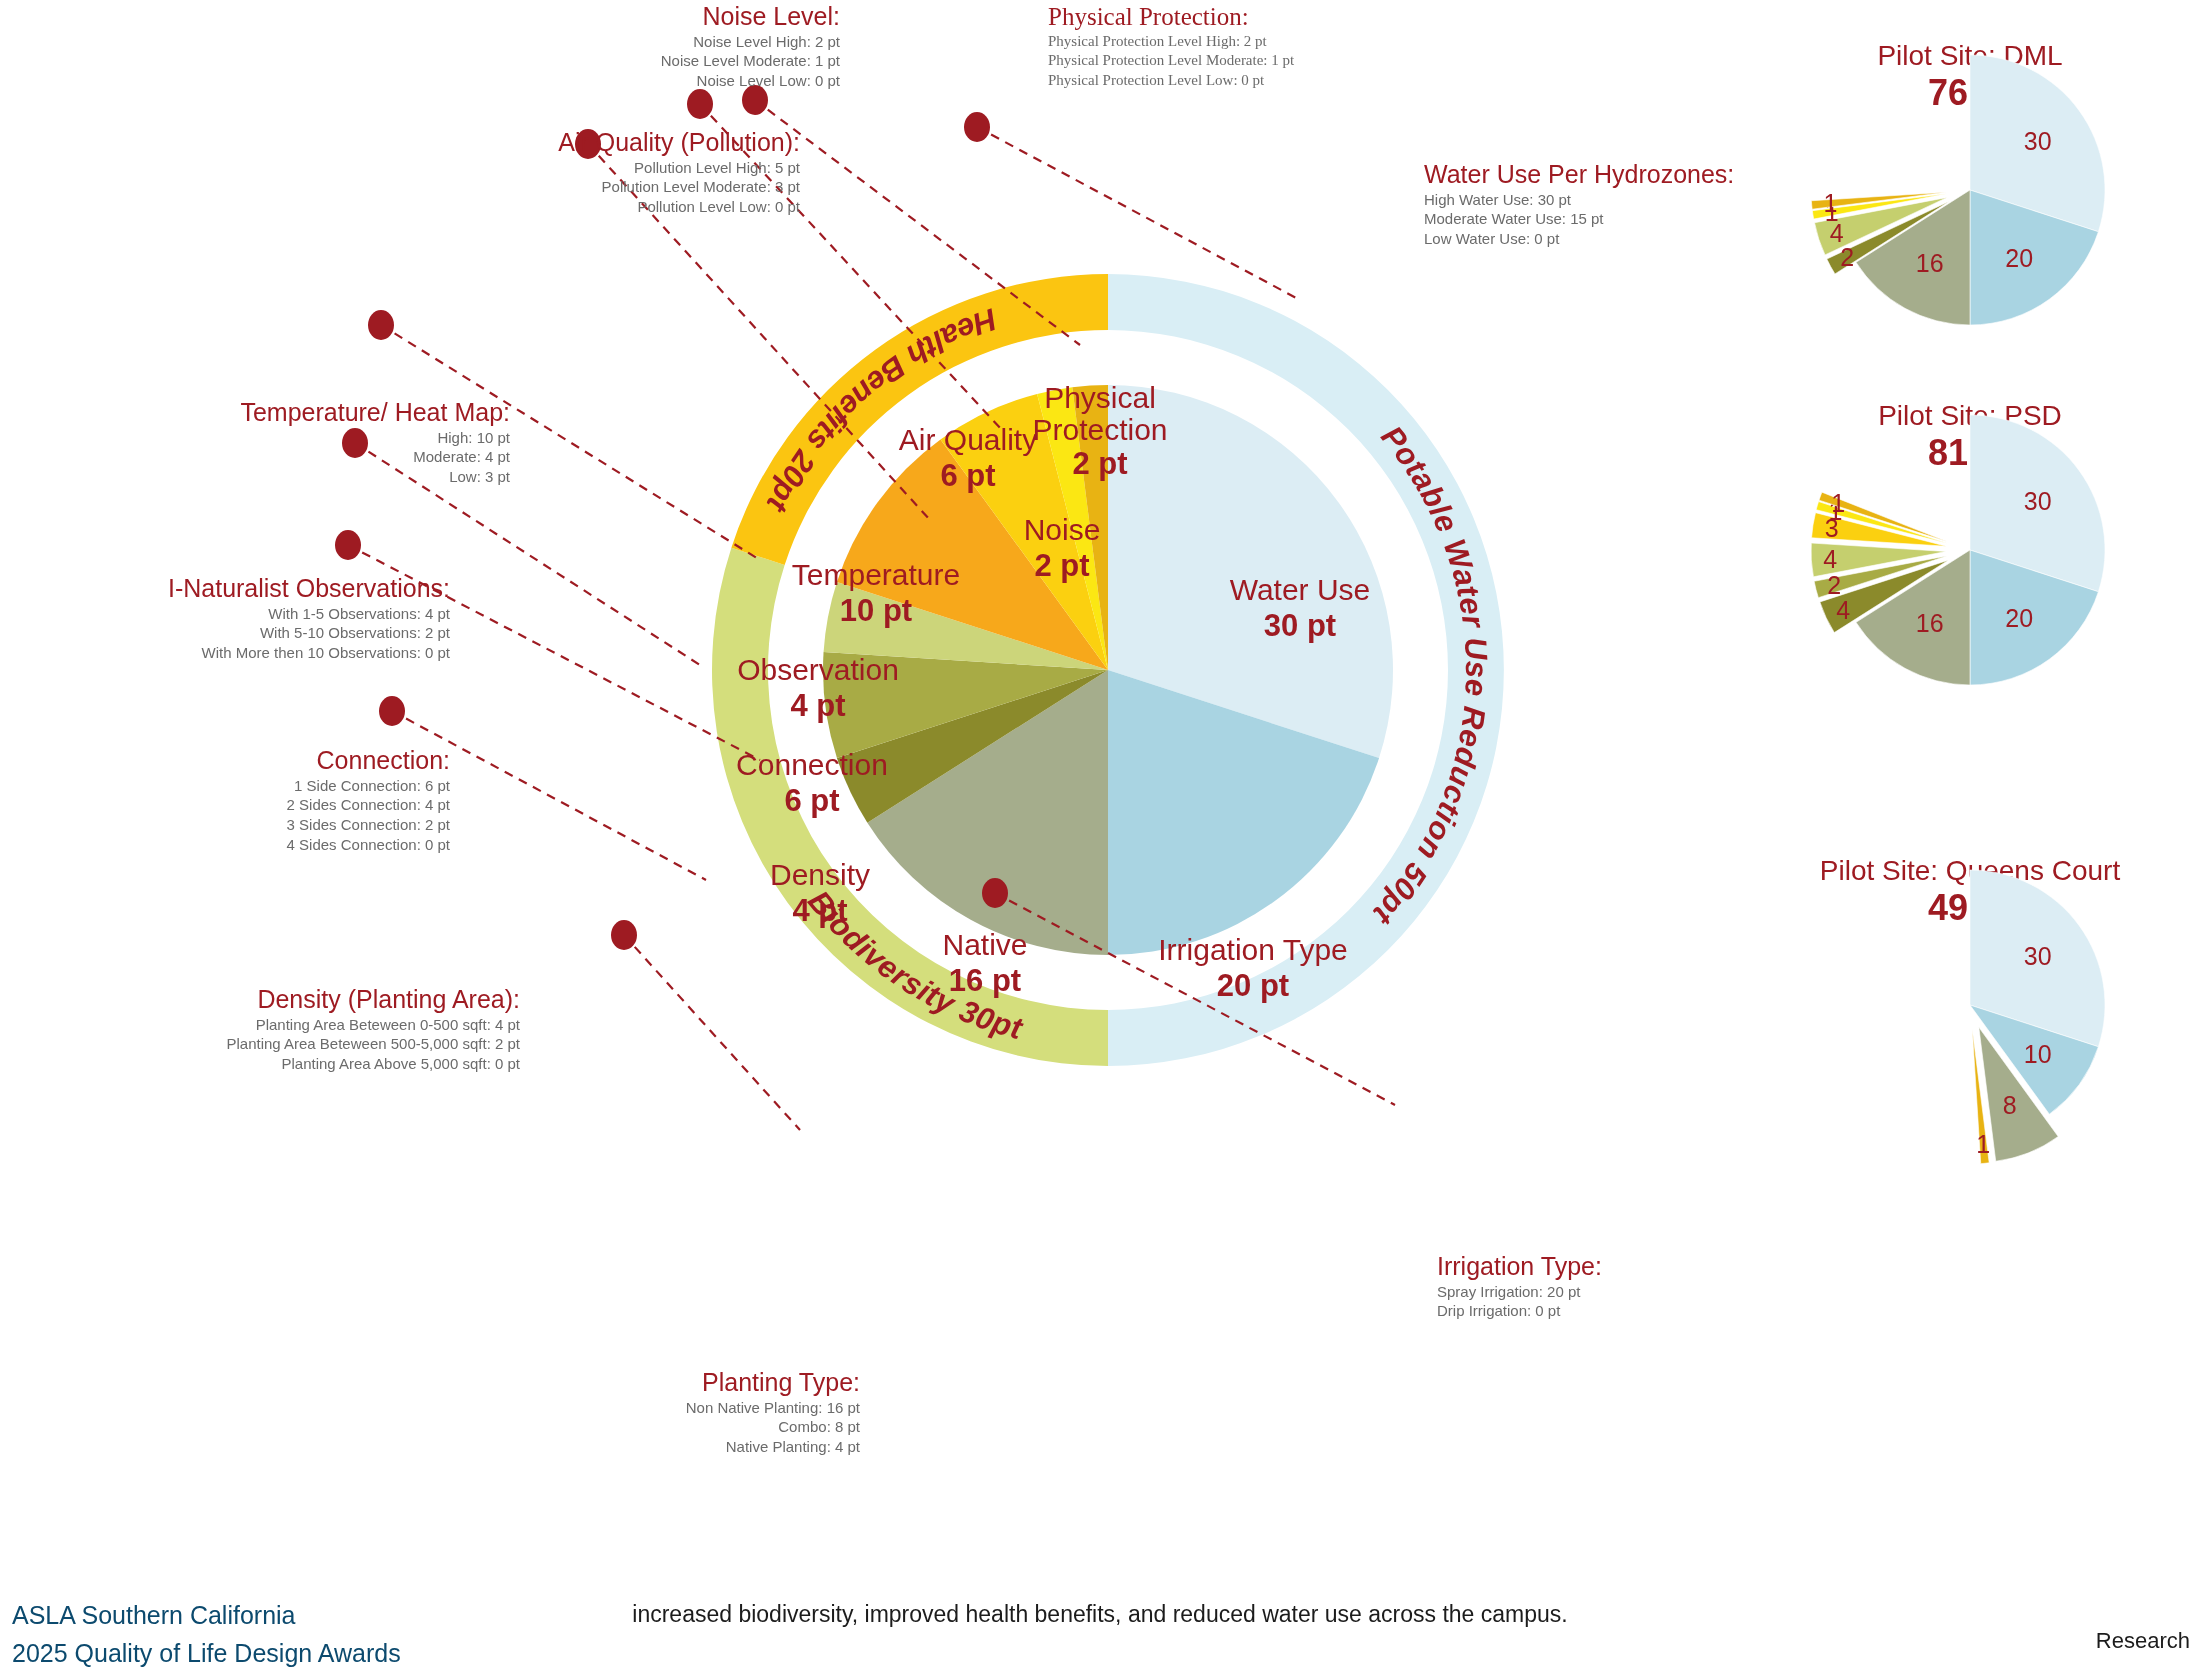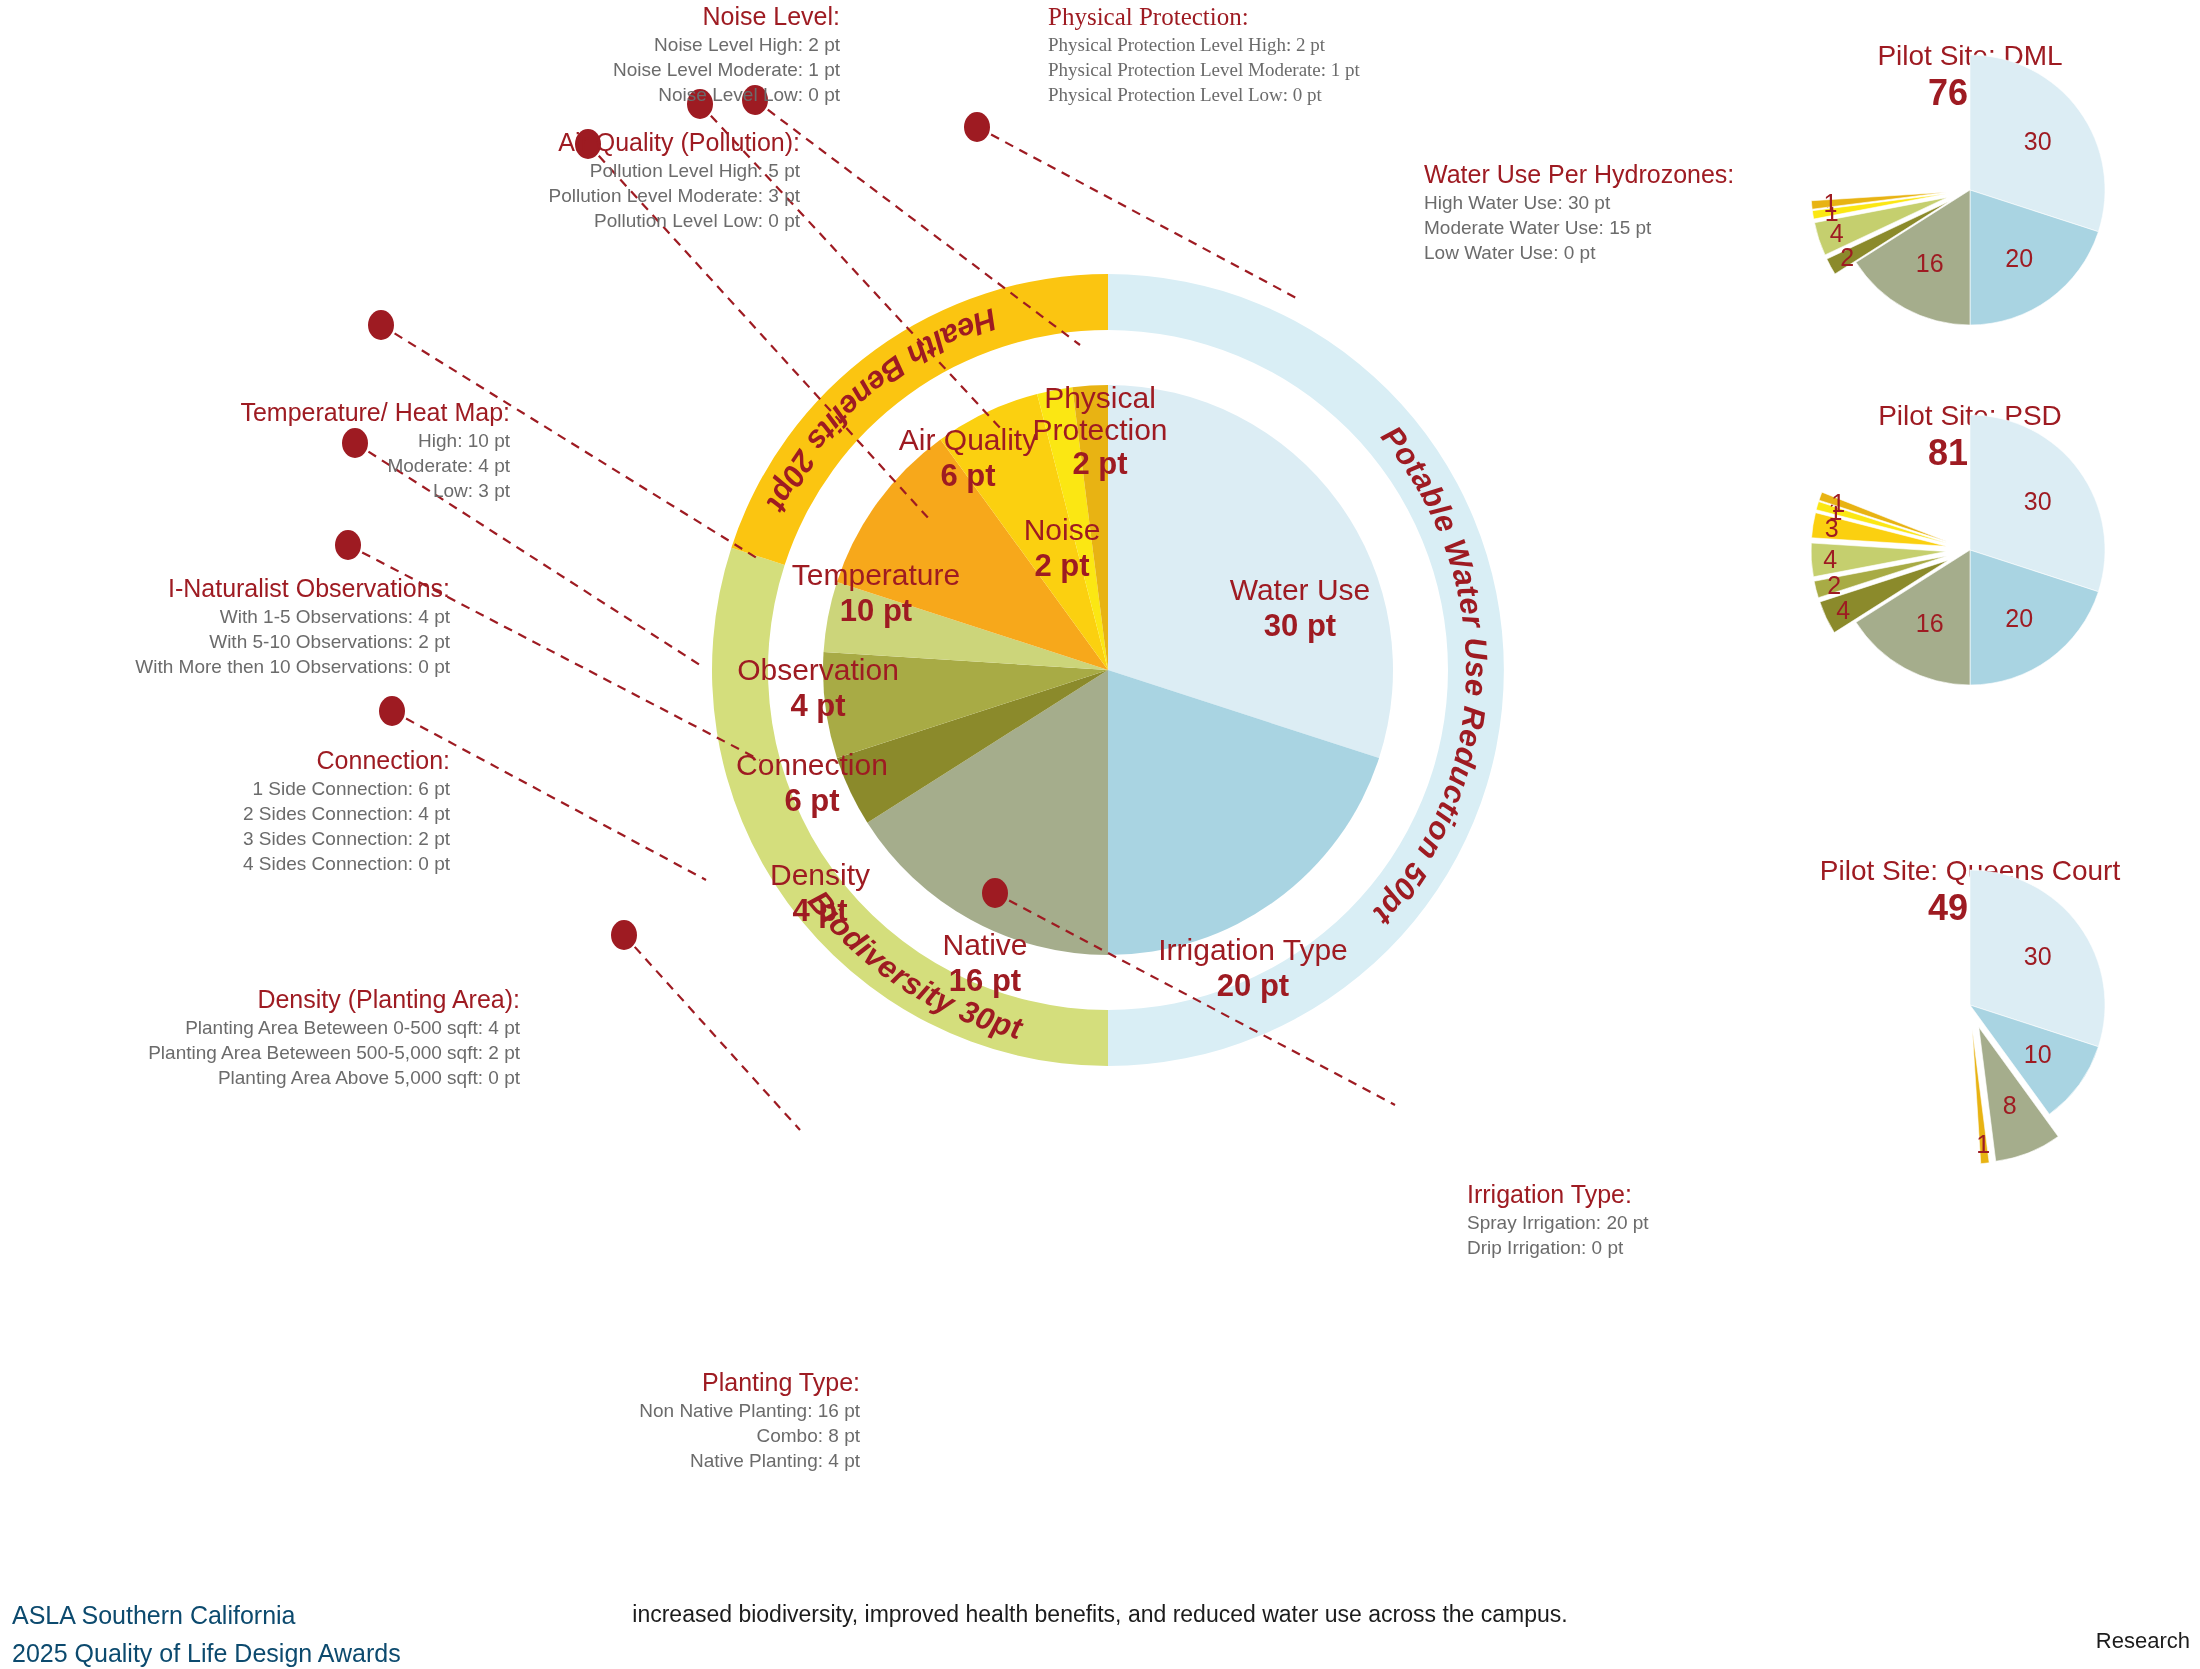--- a/index.html
+++ b/index.html
@@ -1,20 +1,20 @@
 <!DOCTYPE html>
 <html><head>
 <meta charset="utf-8">
 <style>
   html,body{margin:0;padding:0;background:#ffffff;}
   body{width:2200px;height:1669px;position:relative;overflow:hidden;
        font-family:"Liberation Sans",sans-serif;color:#3b3b3b;}
   .callout{position:absolute;}
   .callout .cap{color:#9e1b22;font-size:25px;line-height:1.18;white-space:nowrap;}
-  .callout .ln{color:#6b6b6b;font-size:19px;line-height:1.32;white-space:nowrap;}
+  .callout .ln{color:#6b6b6b;font-size:15px;line-height:1.32;white-space:nowrap;}
   .ra{text-align:right;}
   .la{text-align:left;}
   svg{position:absolute;overflow:visible;}
   .seg-name{fill:#9e1b22;font-size:30px;font-family:"Liberation Sans",sans-serif;}
   .seg-val{fill:#9e1b22;font-size:31px;font-weight:bold;font-family:"Liberation Sans",sans-serif;}
   .ring-lbl{fill:#9e1b22;font-size:31px;font-weight:bold;font-style:italic;
             font-family:"Liberation Sans",sans-serif;letter-spacing:.5px;}
   .pie-val{fill:#9e1b22;font-size:25px;font-family:"Liberation Sans",sans-serif;}
   .pie-title{color:#9e1b22;font-size:28px;text-align:center;white-space:nowrap;}
   .pie-score{color:#9e1b22;font-size:36px;font-weight:bold;text-align:center;}
@@ -147,21 +147,21 @@
   <div class="ln">Planting Area Above 5,000 sqft: 0 pt</div>
 </div>
 
 <div class="callout ra" style="left:460px;top:1368px;width:400px;">
   <div class="cap">Planting Type:</div>
   <div class="ln">Non Native Planting: 16 pt</div>
   <div class="ln">Combo: 8 pt</div>
   <div class="ln">Native Planting: 4 pt</div>
 </div>
 
-<div class="callout la" style="left:1437px;top:1180px;width:360px;margin-left:30px;">
+<div class="callout la" style="left:1437px;top:1252px;width:360px;">
   <div class="cap">Irrigation Type:</div>
   <div class="ln">Spray Irrigation: 20 pt</div>
   <div class="ln">Drip Irrigation: 0 pt</div>
 </div>
 
 <div class="pieblock" style="left:1770px;top:40px;">
   <svg class="mini-pie" width="400" height="330">
       <g transform="translate(0,0)">
         <path d="M 200 150 L 200 15 A 135 135 0 0 1 328.3926296998457 191.7172942406179 Z" fill="#dcedf4" stroke="#ffffff" stroke-width="0.6"></path>
         <text class="pie-val" x="267.7147224291831" y="109.80237438312" text-anchor="middle">30</text>

